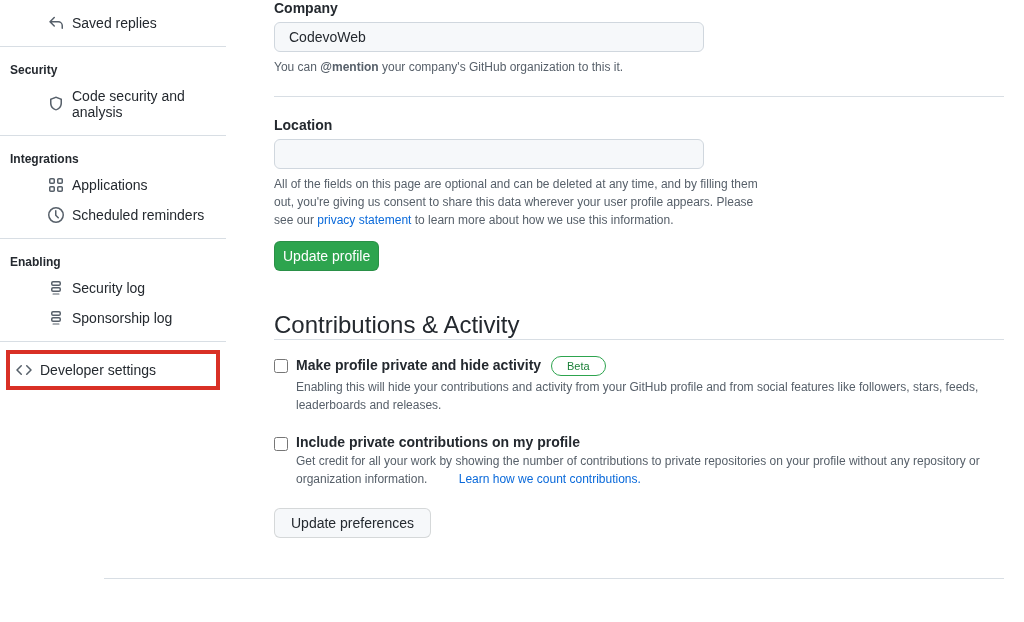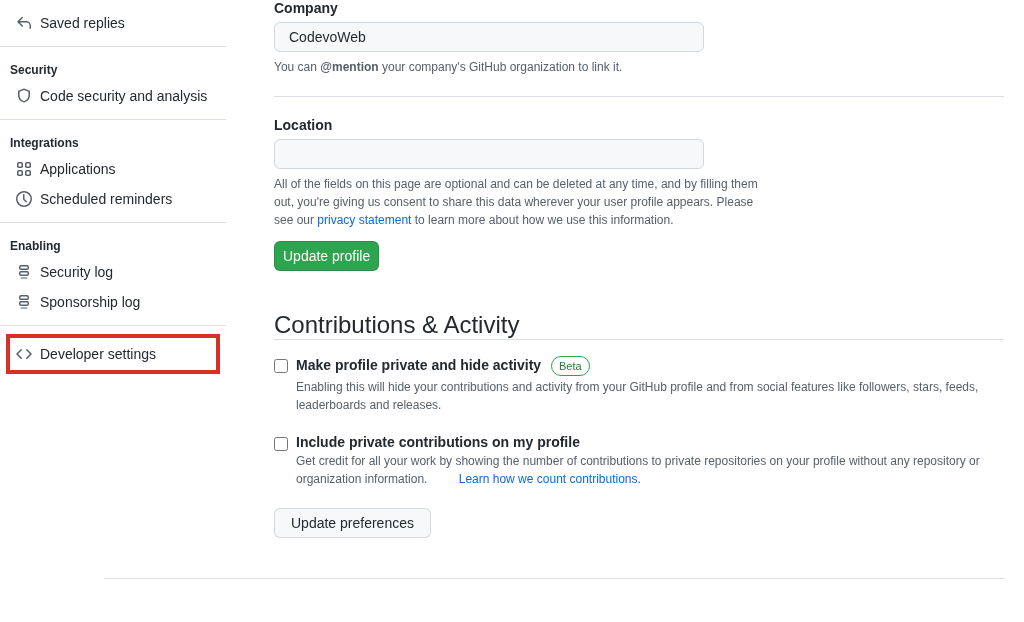--- a/index.html
+++ b/index.html
@@ -17,20 +17,21 @@
       width: 260px;
       padding: 8px 0;
     }
     .sidebar-item {
       display: flex;
       align-items: center;
       padding: 7px 16px;
       color: #24292f;
       cursor: pointer;
       font-size: 14px;
+      margin-left: 32px;
     }
     .sidebar-item .icon {
       width: 16px;
       height: 16px;
       margin-right: 8px;
       display: inline-flex;
       align-items: center;
       justify-content: center;
     }
     .sidebar-header {
@@ -145,21 +146,21 @@
       color: #0969da;
       cursor: pointer;
       padding-left: 28px;
     }
     .badge {
       display: inline-block;
       border: 1px solid #2da44e;
       color: #1a7f37;
       font-size: 11px;
       font-weight: 500;
-      padding: 0 7px;
+      padding: 0 15px;
       border-radius: 2em;
       margin-left: 6px;
       line-height: 18px;
       vertical-align: middle;
     }
     .bottom-divider {
       border-top: 1px solid #d8dee4;
       margin: 40px 0 0 -170px;
       width: 900px;
     }
@@ -233,21 +234,21 @@
       </span>
       <span>Developer settings</span>
     </div>
   </div>
 
   <div class="main">
     <div class="form-group">
       <label class="form-label">Company</label>
       <input type="text" class="form-input" value="CodevoWeb" style="">
       <div class="form-note">
-        <span>You can </span><strong>@mention</strong><span> your company's GitHub organization to link it.</span>
+        <span>You can </span><strong>@mention</strong><span> your company's GitHub organization to this it.</span>
       </div>
     </div>
 
     <div class="section-divider"></div>
 
     <div class="form-group">
       <label class="form-label">Location</label>
       <input type="text" class="form-input" value="" style="">
       <div class="form-note">
         <span>All of the fields on this page are optional and can be deleted at any time, and by filling them out, you're giving us consent to share this data wherever your user profile appears. Please see our </span><span class="link">privacy statement</span><span> to learn more about how we use this information.</span>

